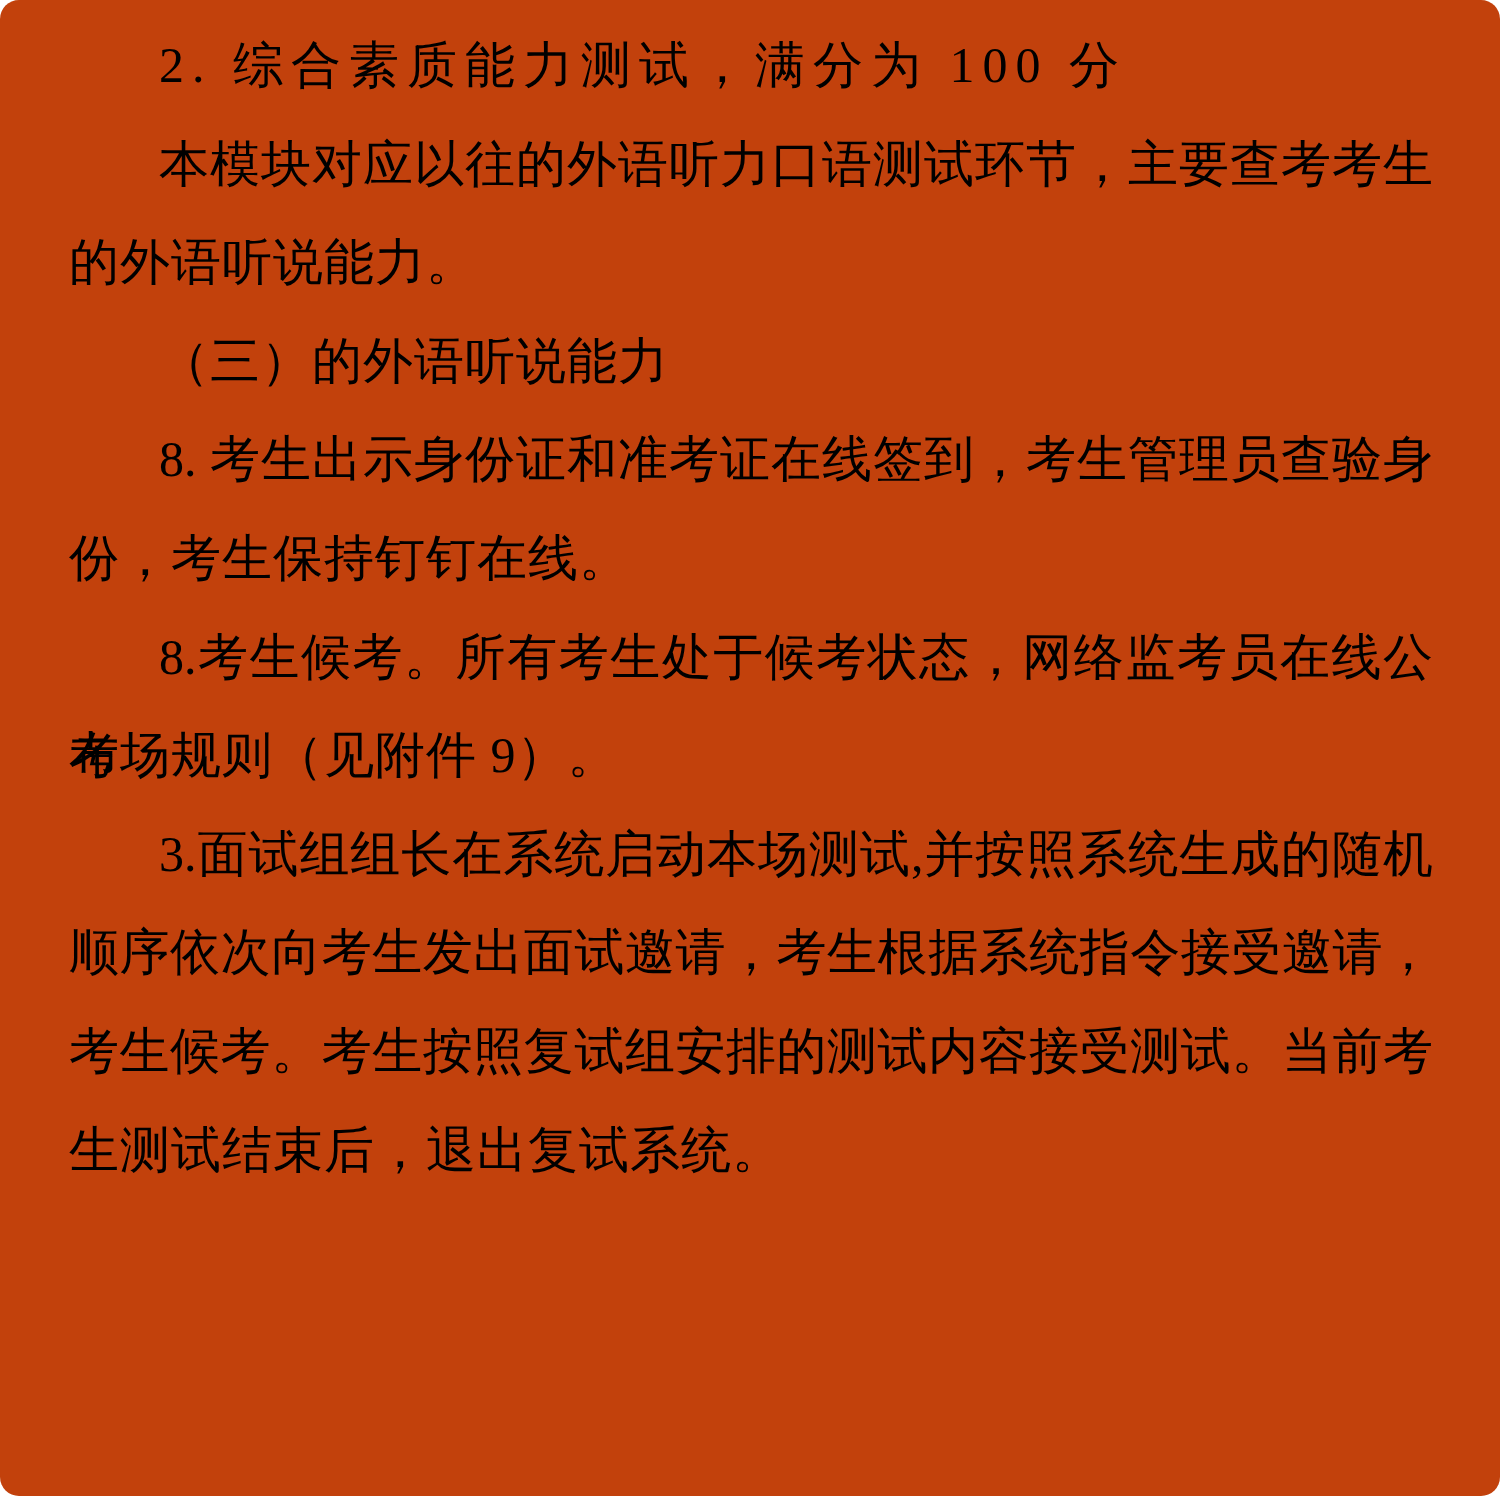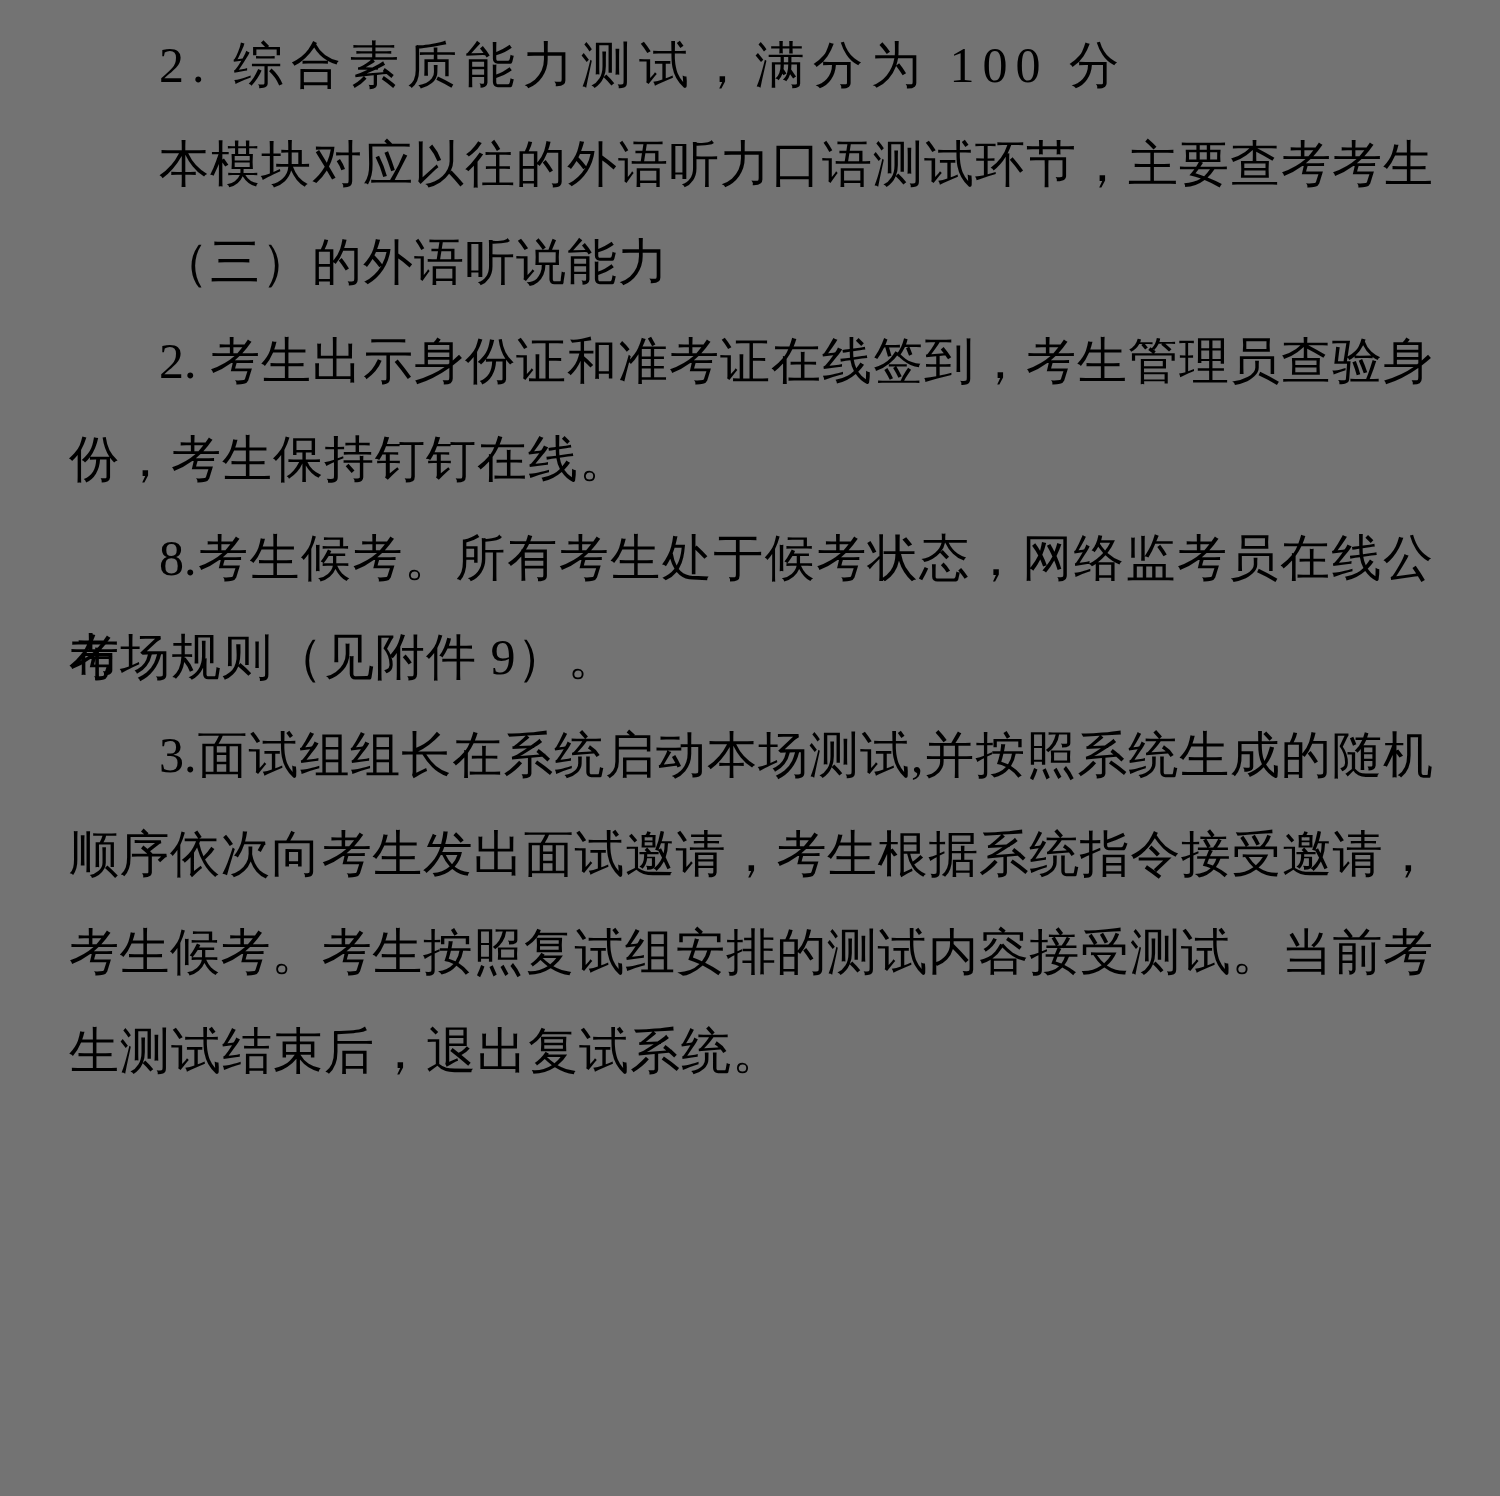--- a/index.html
+++ b/index.html
@@ -6,25 +6,26 @@
     margin: 0;
     padding: 0;
     background: #ffffff;
   }
   .page {
     position: relative;
     width: 1500px;
     height: 1496px;
     box-sizing: border-box;
     padding: 16px 67px 0 69px;
-    background: #737373;
+    background: #c2410c;
     color: #000000;
     font-family: "Liberation Serif", "DejaVu Serif", serif;
     font-size: 50px;
     overflow: hidden;
+    border-radius: 19px;
   }
   .line {
     height: 98.6px;
     line-height: 98.6px;
     letter-spacing: 1px;
     white-space: nowrap;
   }
   .indent {
     text-indent: 90px;
   }
@@ -43,24 +44,25 @@
 </head>
 <body>
 
 <div class="page">
 
   <div class="line indent spread">2. 综合素质能力测试，满分为 100 分</div>
 
 
 
   <div class="line indent fill">本模块对应以往的外语听力口语测试环节，主要查考考生</div>
+  <div class="line">的外语听说能力。</div>
 
   <div class="line indent">（三）的外语听说能力</div>
 
-  <div class="line indent fill">2. 考生出示身份证和准考证在线签到，考生管理员查验身</div>
+  <div class="line indent fill">8. 考生出示身份证和准考证在线签到，考生管理员查验身</div>
   <div class="line">份，考生保持钉钉在线。</div>
 
   <div class="line indent fill">8.考生候考。所有考生处于候考状态，网络监考员在线公布</div>
   <div class="line">考场规则（见附件 9）。</div>
 
   <div class="line indent fill">3.面试组组长在系统启动本场测试,并按照系统生成的随机</div>
   <div class="line fill">顺序依次向考生发出面试邀请，考生根据系统指令接受邀请，</div>
   <div class="line fill">考生候考。考生按照复试组安排的测试内容接受测试。当前考</div>
   <div class="line">生测试结束后，退出复试系统。</div>
 

